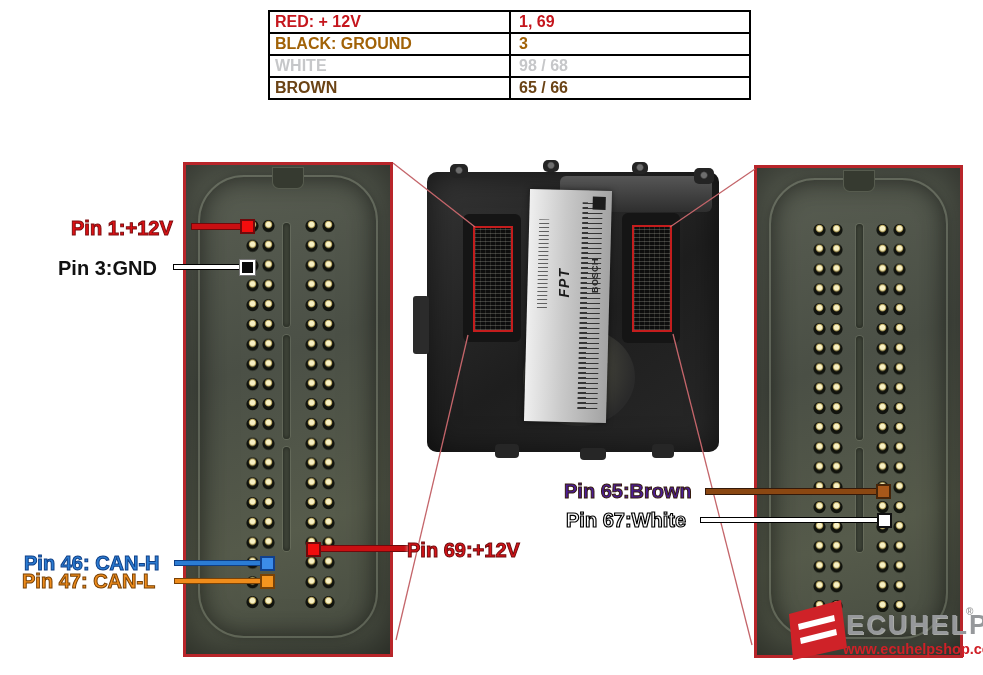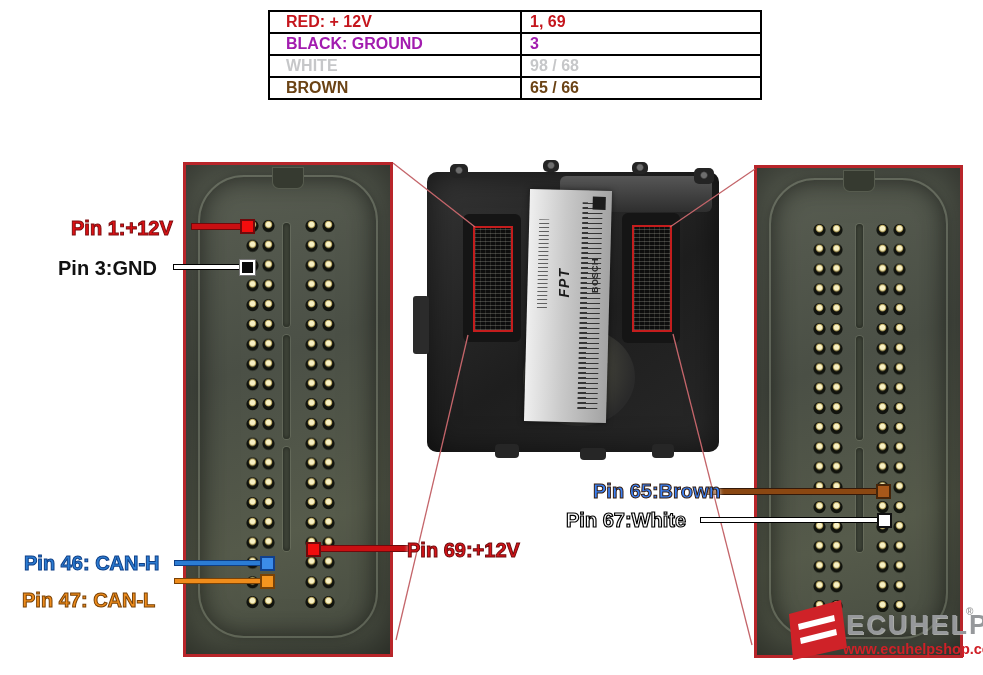--- a/index.html
+++ b/index.html
@@ -2,25 +2,25 @@
 <html><head>
 <meta charset="utf-8">
 <style>
   html,body{margin:0;padding:0;background:#ffffff;}
   .canvas{position:relative;width:983px;height:675px;background:#fff;overflow:hidden;
           font-family:"Liberation Sans",sans-serif;}
 
   
   .legend{position:absolute;left:268px;top:10px;border-collapse:collapse;}
   .legend td{border:2px solid #000;height:20px;font-size:16px;font-weight:bold;
-             padding:0 4px 0 16px;line-height:20px;white-space:nowrap;}
+             padding:0 4px 0 5px;line-height:20px;white-space:nowrap;}
   .legend td.sig{width:230px;}
   .legend td.pins{width:226px;padding-left:8px;}
   .row-red td{color:#c5161d;}
-  .row-black td{color:#a21caf;}
+  .row-black td{color:#a16207;}
   .row-blue td{color:#45b6dd;}
   .row-orange td{color:#e2902f;}
   .row-white td{color:#c6c7c9;}
   .row-brown td{color:#6b4315;margin-left:8px;}
 
   
   .photo{position:absolute;box-sizing:border-box;border:3px solid #b8252a;
          background:linear-gradient(160deg,#5a5f53,#4b5046 40%,#565b4b 72%,#464b40);
          box-shadow:inset 0 0 46px rgba(0,0,0,.5);}
   .photo.left{left:183px;top:162px;width:210px;height:495px;}
@@ -76,30 +76,30 @@
   #mk-pin1{left:240px;top:219px;background:#f20d0d;border:2px solid #6f0a0c;}
 
   #lbl-pin3{left:58px;top:268px;color:#111;}
   #line-pin3{left:174px;top:265px;width:70px;height:4px;background:#fff;box-shadow:0 0 0 1px #000;}
   #mk-pin3{left:240px;top:260px;background:#0a0a0a;border:2px solid #fff;box-shadow:0 0 0 1px #777;}
 
   #lbl-pin46{left:24px;top:563px;color:#2b7cd3;-webkit-text-stroke:1px #0e3f86;}
   #line-pin46{left:175px;top:561px;width:90px;height:4px;background:#2b7cd3;box-shadow:0 0 0 1px #0e3f86;}
   #mk-pin46{left:260px;top:556px;background:#3c8ce8;border:2px solid #11408c;}
 
-  #lbl-pin47{left:22px;top:581px;color:#ef8c1b;margin-top:19px;-webkit-text-stroke:1px #7a4206;}
+  #lbl-pin47{left:22px;top:581px;color:#ef8c1b;-webkit-text-stroke:1px #7a4206;}
   #line-pin47{left:175px;top:579px;width:90px;height:4px;background:#ef8c1b;box-shadow:0 0 0 1px #7a4206;}
   #mk-pin47{left:260px;top:574px;background:#f5951f;border:2px solid #7a4206;}
 
   #lbl-pin69{left:407px;top:550px;color:#d61318;-webkit-text-stroke:1px #6f0a0c;
              text-shadow:0 0 4px rgba(255,255,255,.9);}
   #line-pin69{left:320px;top:546px;width:88px;height:5px;background:#c90f12;box-shadow:0 0 0 1px #6f0a0c;}
   #mk-pin69{left:306px;top:542px;background:#f20d0d;border:2px solid #6f0a0c;}
 
-  #lbl-pin65{left:593px;top:491px;color:#3b82f6;-webkit-text-stroke:1px #33190a;
+  #lbl-pin65{left:564px;top:491px;color:#4c1d95;-webkit-text-stroke:1px #33190a;
              text-shadow:0 0 4px rgba(255,255,255,.9);}
   #line-pin65{left:706px;top:489px;width:172px;height:5px;background:#8a4712;box-shadow:0 0 0 1px #33190a;}
   #mk-pin65{left:876px;top:484px;background:#a8581a;border:2px solid #46250a;}
 
   #lbl-pin67{left:566px;top:520px;color:#fff;-webkit-text-stroke:1.2px #000;
              text-shadow:0 0 4px rgba(255,255,255,.7);}
   #line-pin67{left:701px;top:518px;width:178px;height:4px;background:#fff;box-shadow:0 0 0 1px #000;}
   #mk-pin67{left:877px;top:513px;background:#ffffff;border:2px solid #111;}
 
   

